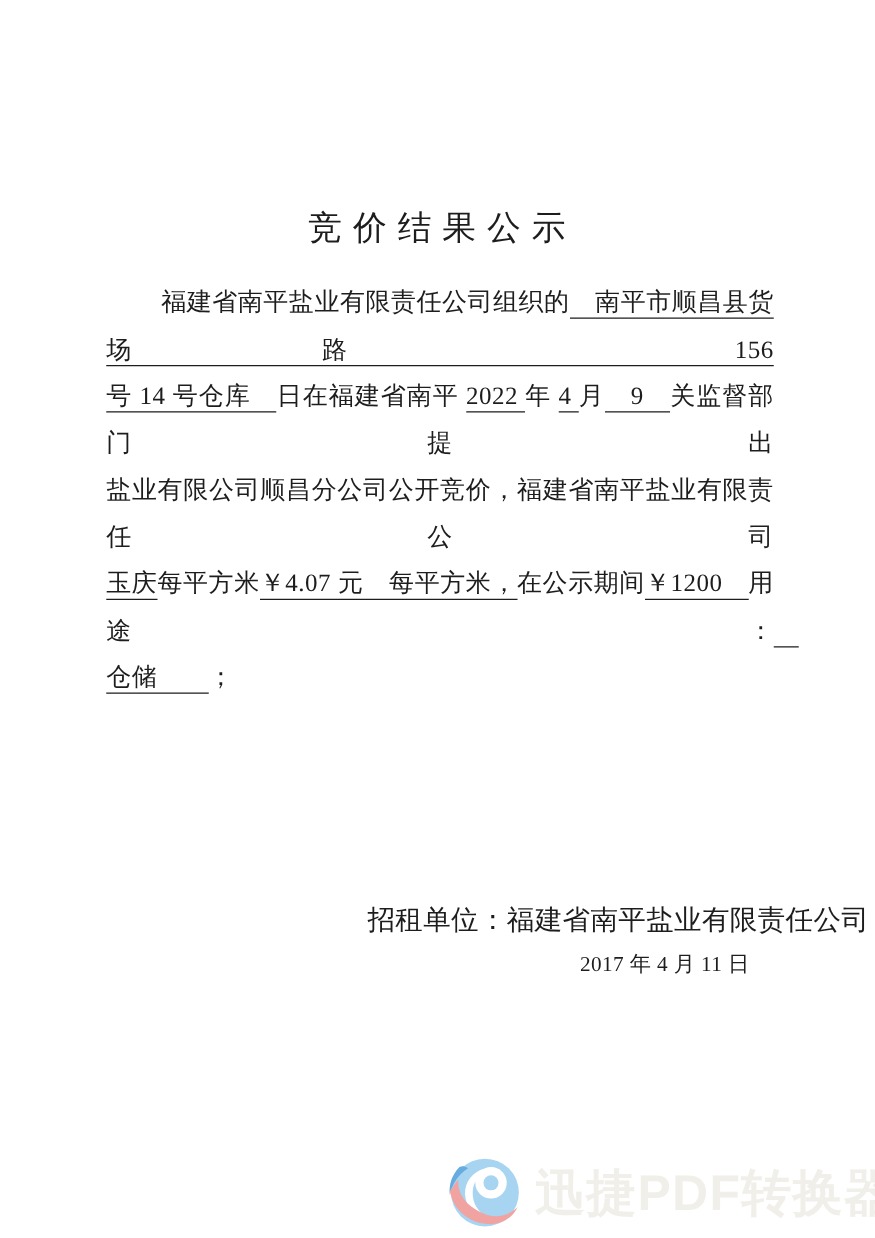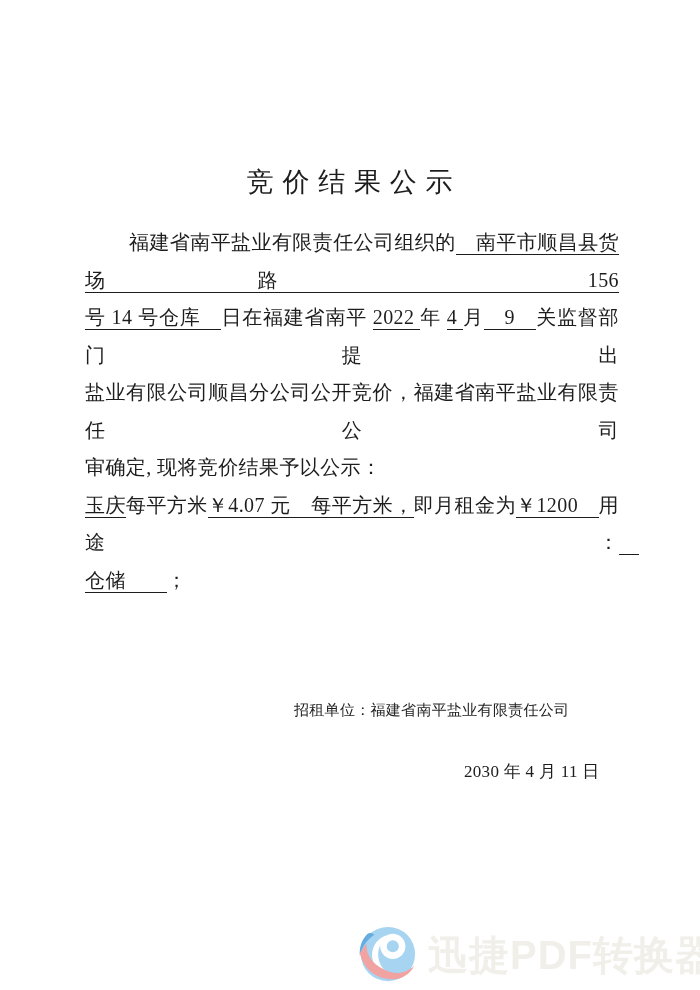--- a/index.html
+++ b/index.html
@@ -18,21 +18,21 @@
     letter-spacing:1px;
   }
   .body{
     position:absolute;top:224px;left:85px;width:534px;
     font-size:20px;line-height:37.5px;letter-spacing:.4px;
   }
   .line{min-height:37.5px}
   .j{text-align:justify;text-align-last:justify}
   .indent{text-indent:44px}
   .u{border-bottom:1.4px solid #1d1d1d;padding-bottom:1px}
-  .sign{position:absolute;top:701px;left:294px;font-size:15px;letter-spacing:.3px}
+  .sign{position:absolute;top:721px;left:294px;font-size:22px;letter-spacing:.3px}
   .date{position:absolute;top:760px;left:464px;font-size:17px;letter-spacing:.3px}
   .watermark{
     position:absolute;top:921px;left:356px;height:68px;
     display:flex;align-items:center;
   }
   .logo{width:62px;height:62px;flex:0 0 auto}
   .wmtext{
     font-family:"Liberation Sans","DejaVu Sans",sans-serif;
     font-weight:bold;font-size:40px;line-height:62px;
     color:#f1efe9;letter-spacing:1px;margin-left:10px;white-space:nowrap;
@@ -46,36 +46,35 @@
   <div class="title">竞 价 结 果 公 示</div>
 
   <div class="body">
 
     <div class="line indent j"><span class="r">福建省南平盐业有限责任公司组织的</span><span class="r u">　南平市顺昌县货场路 156</span></div>
 
     <div class="line j"><span class="r u">号 14 号仓库　</span><span class="r">日在福建省南平 </span><span class="r u">2022 </span><span class="r">年 </span><span class="r u">4 </span><span class="r">月</span><span class="r u">　9　</span><span class="r">关监督部门提出</span></div>
 
     <div class="line j">盐业有限公司顺昌分公司公开竞价，福建省南平盐业有限责任公司</div>
 
-    <div class="line">审确定, 现将竞价结果予以公示：</div>
 
 
-    <div class="line j"><span class="r u">玉庆</span><span class="r">每平方米</span><span class="r u">￥4.07 元　每平方米，</span><span class="r">即月租金为</span><span class="r u">￥1200　</span><span class="r">用途：</span><span class="r u">　</span></div>
+    <div class="line j"><span class="r u">玉庆</span><span class="r">每平方米</span><span class="r u">￥4.07 元　每平方米，</span><span class="r">在公示期间</span><span class="r u">￥1200　</span><span class="r">用途：</span><span class="r u">　</span></div>
 
     <div class="line"><span class="r u">仓储　　</span><span class="r">；</span></div>
 
     <div class="line"></div>
 
 
 
   </div>
 
   <div class="sign">招租单位：福建省南平盐业有限责任公司</div>
 
-  <div class="date">2030 年 4 月 11 日</div>
+  <div class="date">2017 年 4 月 11 日</div>
 
   <div class="watermark">
     <svg class="logo" viewBox="0 0 64 64" aria-hidden="true">
       <circle cx="33" cy="31" r="28" fill="#A6D4F1"></circle>
       <path d="M12 10 C6 16 3 24 4 33 C6 24 11 16 19 11 C16 9 14 9 12 10 Z" fill="#66ACDE"></path>
       <path d="M30 12 C20 16 15 26 17 36 C19 46 28 53 39 53 C30 50 24 43 23 34 C22 24 27 16 36 13 Z" fill="#ffffff"></path>
       <circle cx="38" cy="23" r="13" fill="#ffffff"></circle>
       <circle cx="38" cy="23" r="6.2" fill="#A6D4F1"></circle>
       <path d="M4 30 C7 45 19 56 35 57 C46 58 56 52 60 43 C52 51 40 53 29 47 C17 41 10 32 11 20 Z" fill="#F0A3A1"></path>
     </svg>

